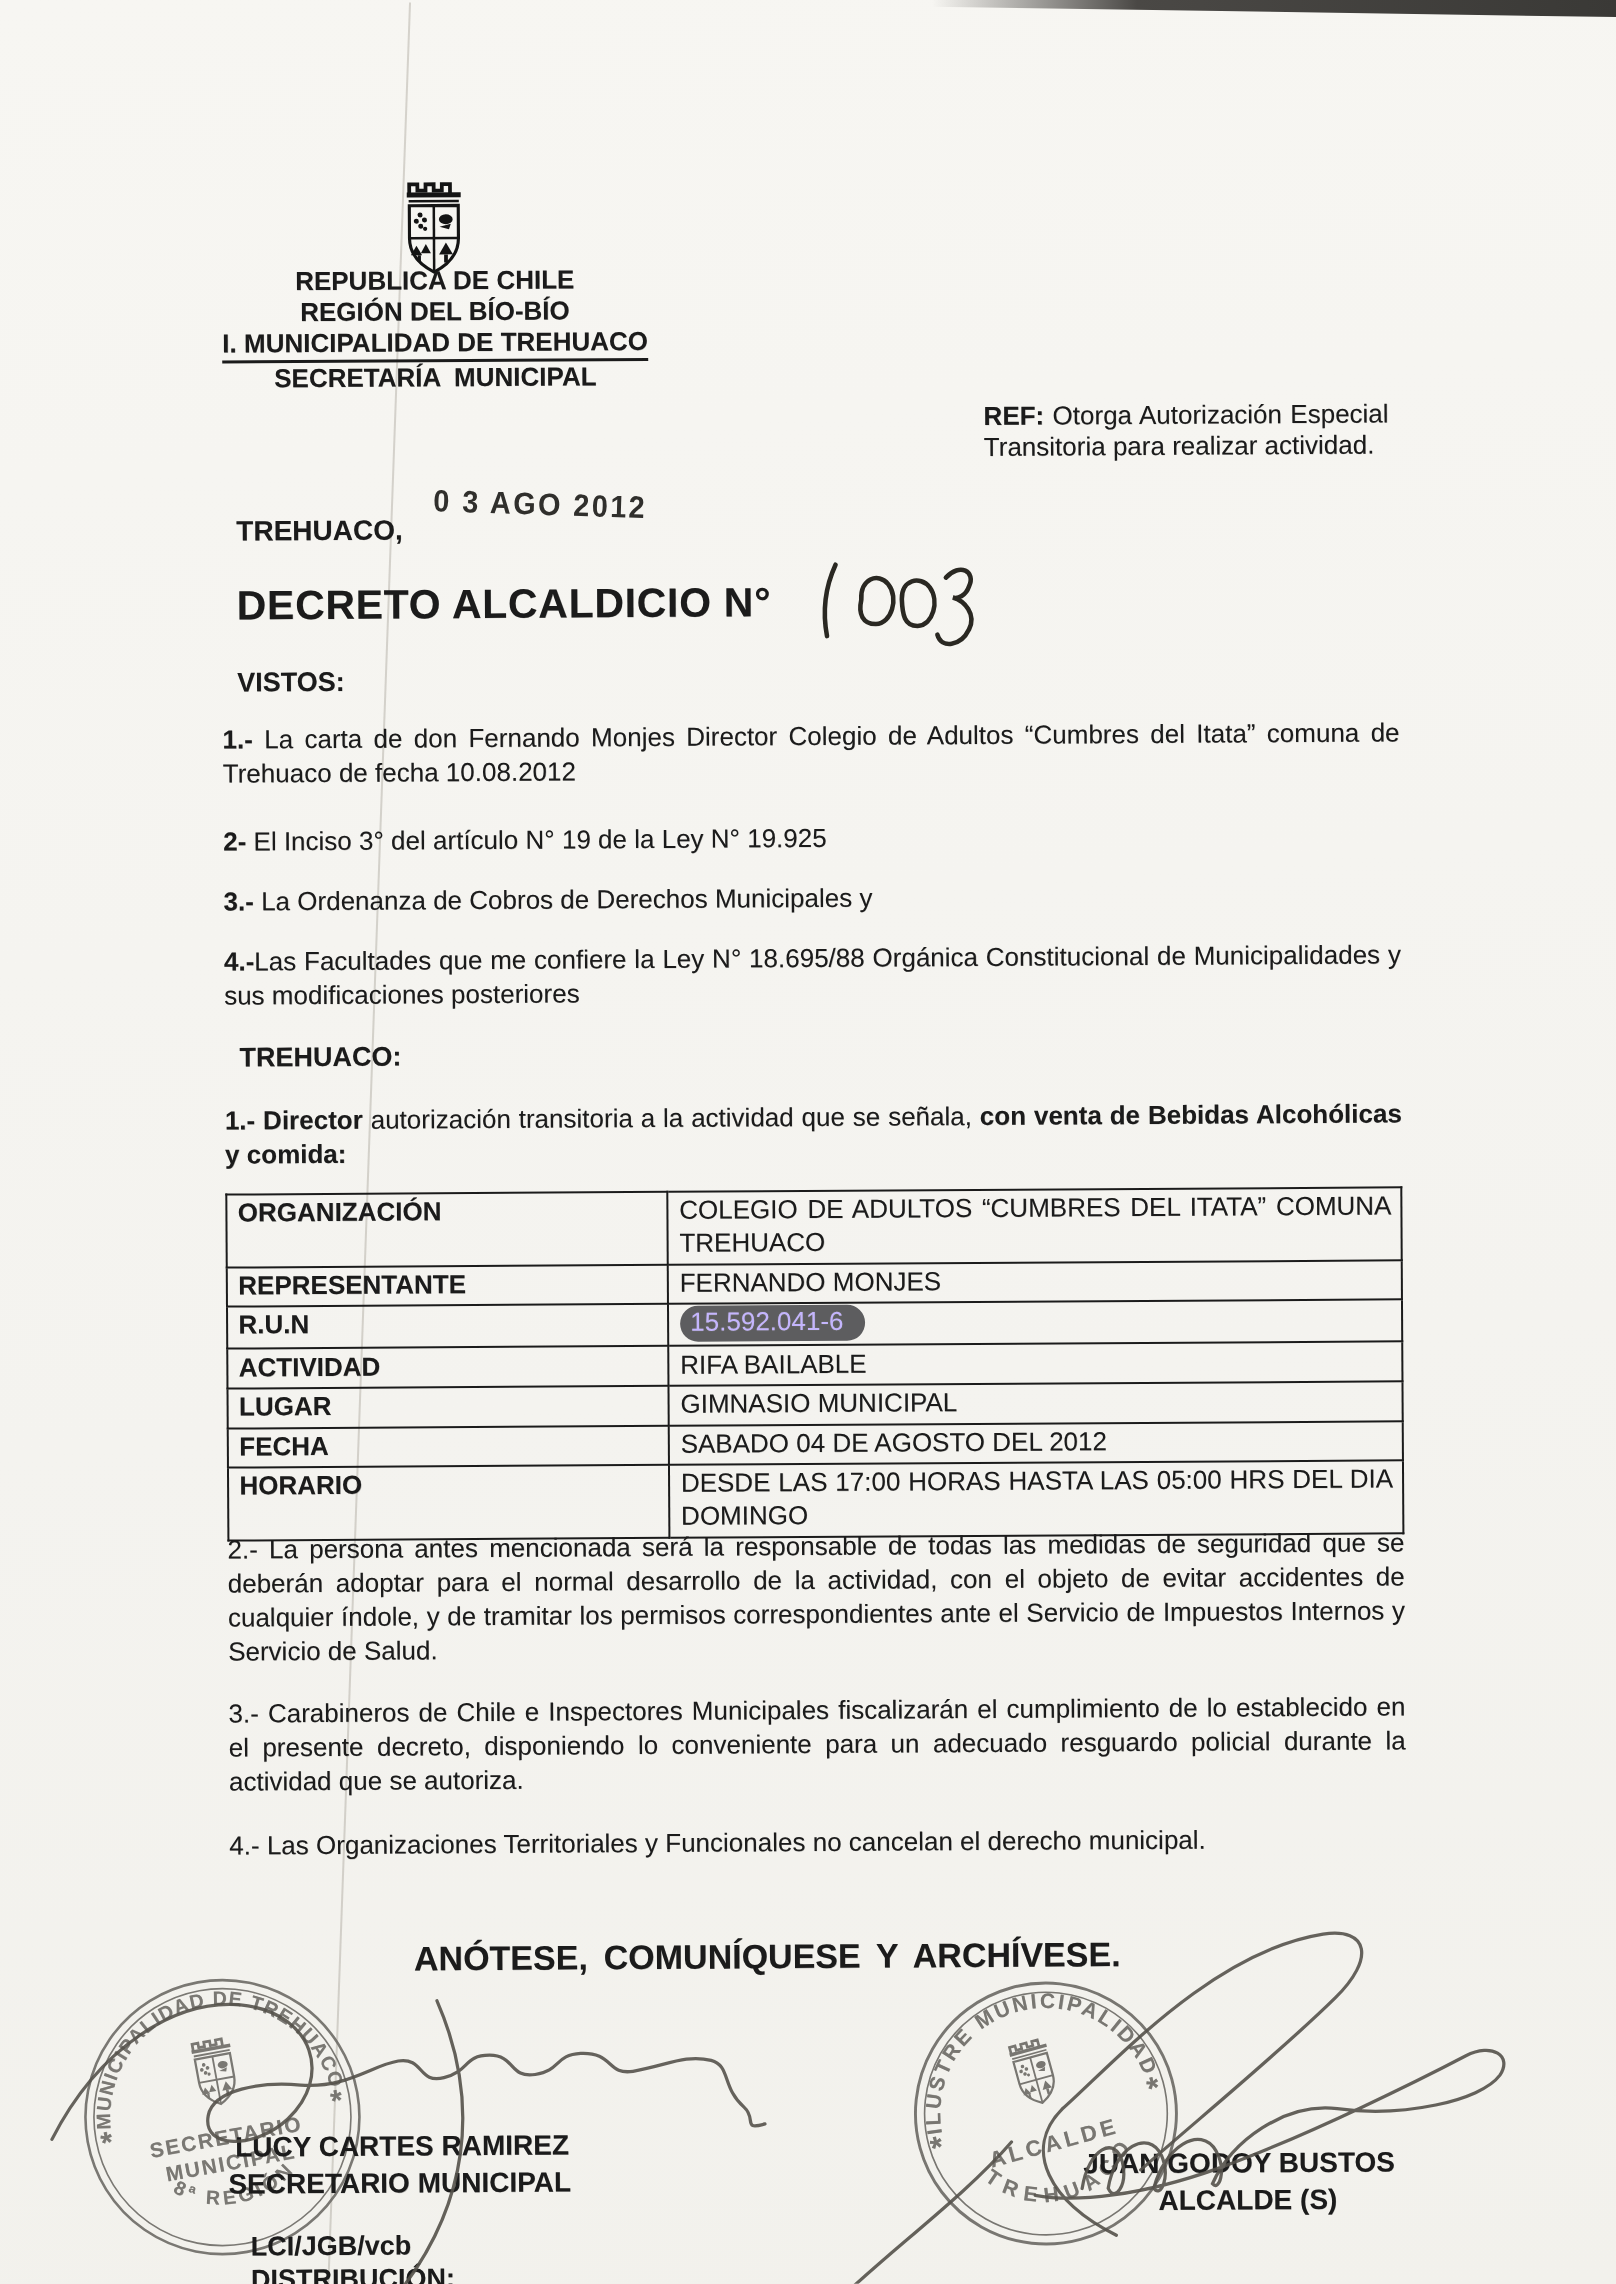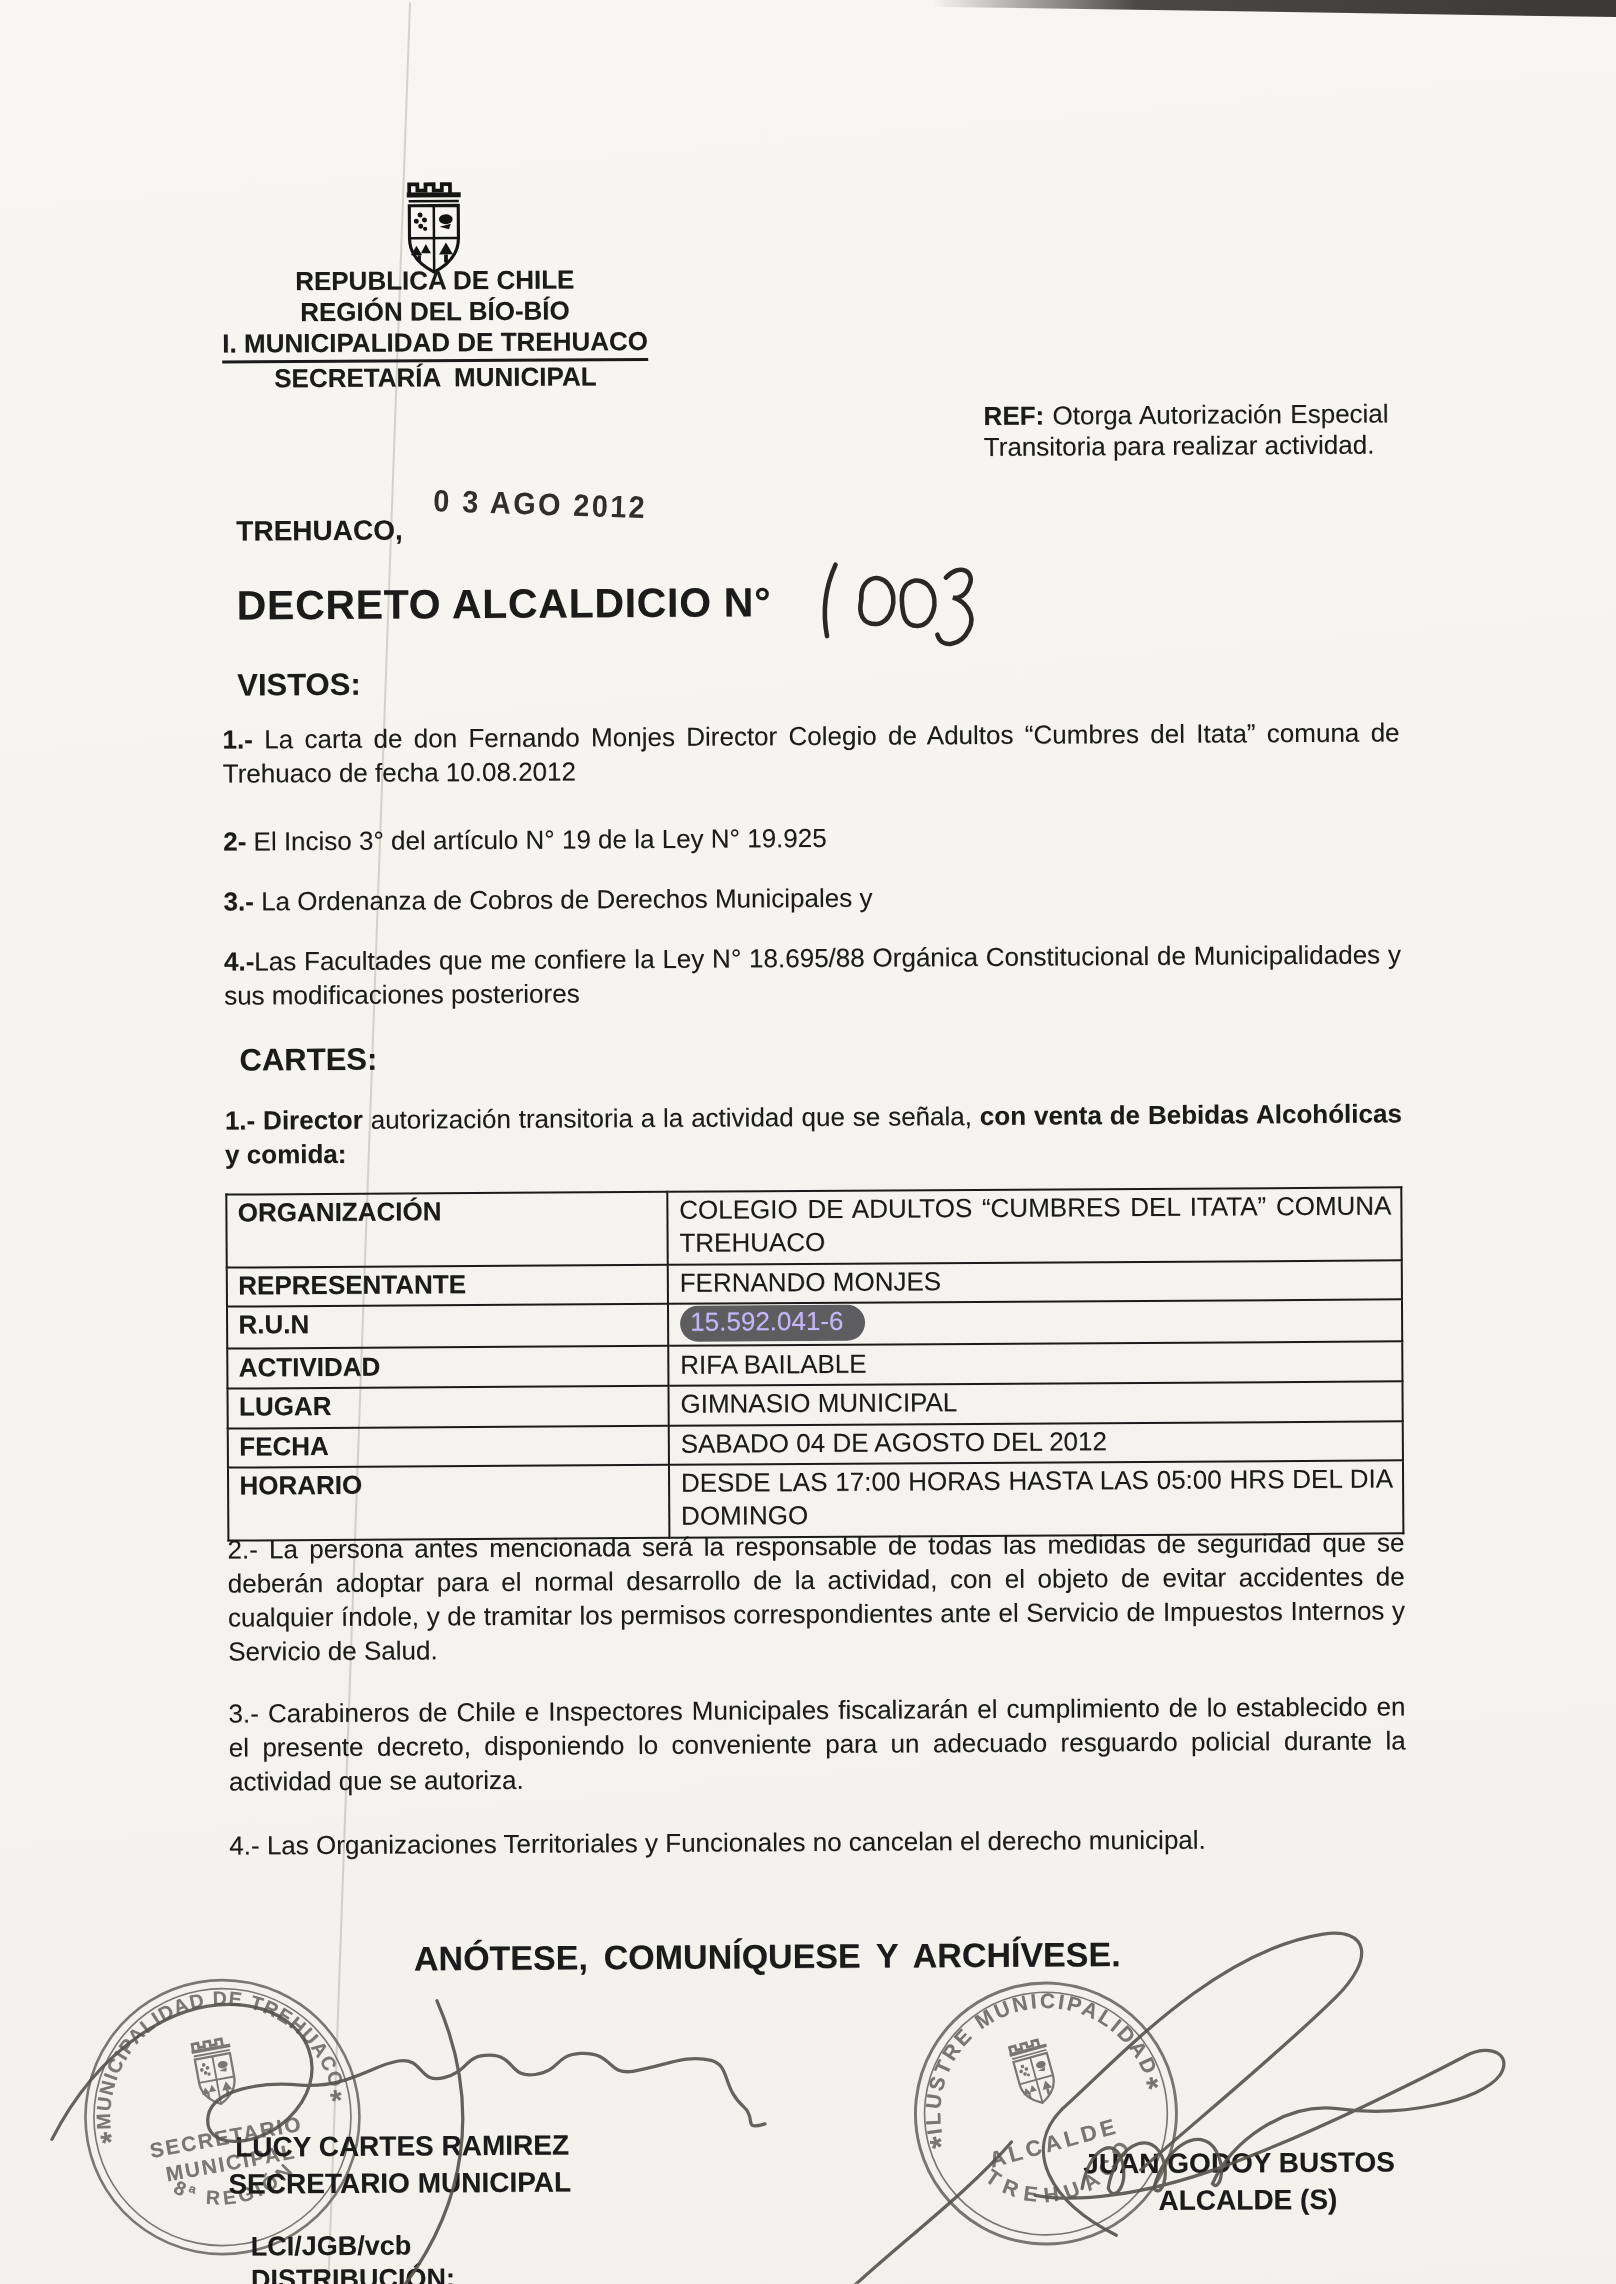--- a/index.html
+++ b/index.html
@@ -17,21 +17,21 @@
     clip-path:polygon(0 0,100% 0,100% 100%,0 40%);}
   .fold{position:absolute;left:416px;top:0;width:2px;height:2294px;
     background:rgba(150,144,132,0.35);transform:rotate(2.4deg);transform-origin:top center;}
   .hdr-block{left:215px;top:263px;width:450px;text-align:center;font-size:26px;font-weight:bold;line-height:31px;}
   .hdr-underline{display:inline-block;border-bottom:3.3px solid #1b1b1b;padding-bottom:0.7px;}
   .ref-block{left:988px;top:402px;width:405px;font-size:26px;line-height:31px;text-align:justify;}
   .city{left:240px;top:512px;font-size:28px;font-weight:bold;}
   .datestamp{left:438px;top:481px;font-size:31px;font-weight:bold;letter-spacing:2.6px;color:#302f2c;
     transform:rotate(2.2deg) scaleX(0.93);transform-origin:left top;text-shadow:none;}
   .title{left:240px;top:579px;font-size:41px;font-weight:bold;letter-spacing:0.7px;}
-  .heading{left:240px;font-size:31px;font-weight:bold;}
+  .heading{left:240px;font-size:27px;font-weight:bold;}
   .para{left:225px;width:1177px;font-size:26px;line-height:34px;text-align:justify;}
   .marker{font-weight:bold;}
   .dtable{position:absolute;left:225px;top:1190px;width:1177px;border-collapse:collapse;
     font-size:26px;line-height:33px;}
   .dtable td{border:2px solid #1b1b1b;padding:1.3px 9px 3.3px 10.4px;vertical-align:top;}
   .dtable td.lbl{width:420px;font-weight:bold;}
   .dtable td.val{text-align:justify;}
   .dtable{border:2.6px solid #1b1b1b;}
   .hl{display:inline-block;background:#5d5d5f;color:#c4b5fd;border-radius:26px;
     padding:0 22px 2.6px 10.4px;text-shadow:0 0 1.3px rgba(255,255,255,0.25);}
@@ -106,21 +106,21 @@
         <path d="M208 32 C 228 8, 254 20, 244 44 C 240 58, 228 64, 220 62 C 238 66, 258 86, 247 110 C 236 136, 206 142, 199 120"></path>
       </g>
     </svg>
 
     <div class="abs heading" style="top:664px">VISTOS:</div>
     <p class="abs para" style="top:719px"><span class="marker">1.-</span><span> La carta de don Fernando Monjes Director Colegio de Adultos “Cumbres del Itata” comuna de Trehuaco de fecha 10.08.2012</span></p>
     <p class="abs para" style="top:821px"><span class="marker">2-</span><span> El Inciso 3° del artículo N° 19 de la Ley N° 19.925</span></p>
     <p class="abs para" style="top:881px"><span class="marker">3.-</span><span> La Ordenanza de Cobros de Derechos Municipales y</span></p>
     <p class="abs para" style="top:941px"><span class="marker">4.-</span><span>Las Facultades que me confiere la Ley N° 18.695/88 Orgánica Constitucional de Municipalidades y sus modificaciones posteriores</span></p>
 
-    <div class="abs heading" style="top:1039px">CARTES:</div>
+    <div class="abs heading" style="top:1039px">TREHUACO:</div>
     <p class="abs para" style="top:1100px"><span class="marker">1.-</span> <span class="b">Director</span><span> autorización transitoria a la actividad que se señala, </span><span class="b">con venta de Bebidas Alcohólicas y comida:</span></p>
 
     <table class="dtable">
       <tbody>
           <tr>
             <td class="lbl">ORGANIZACIÓN</td>
             <td class="val">COLEGIO DE ADULTOS “CUMBRES DEL ITATA” COMUNA TREHUACO</td>
           </tr>
       <tr>
             <td class="lbl">REPRESENTANTE</td>

